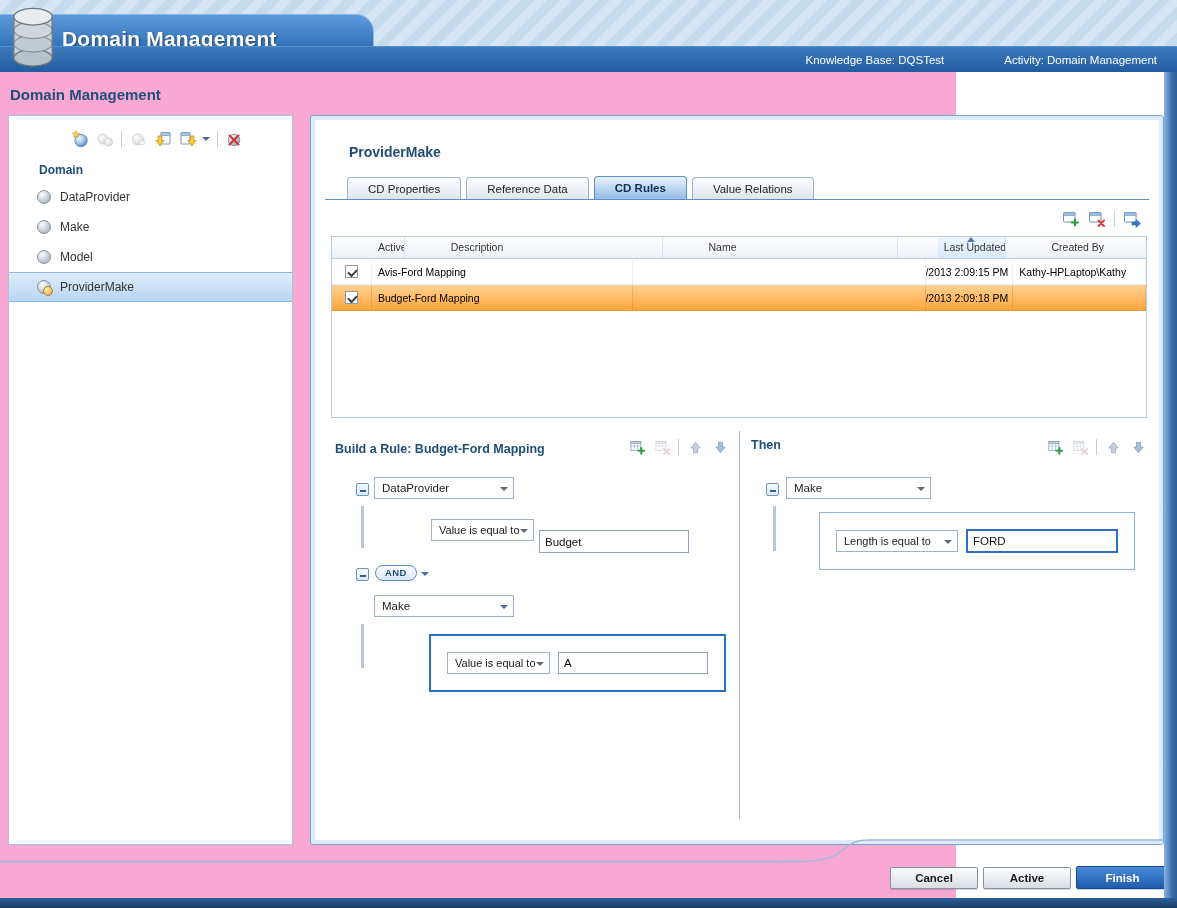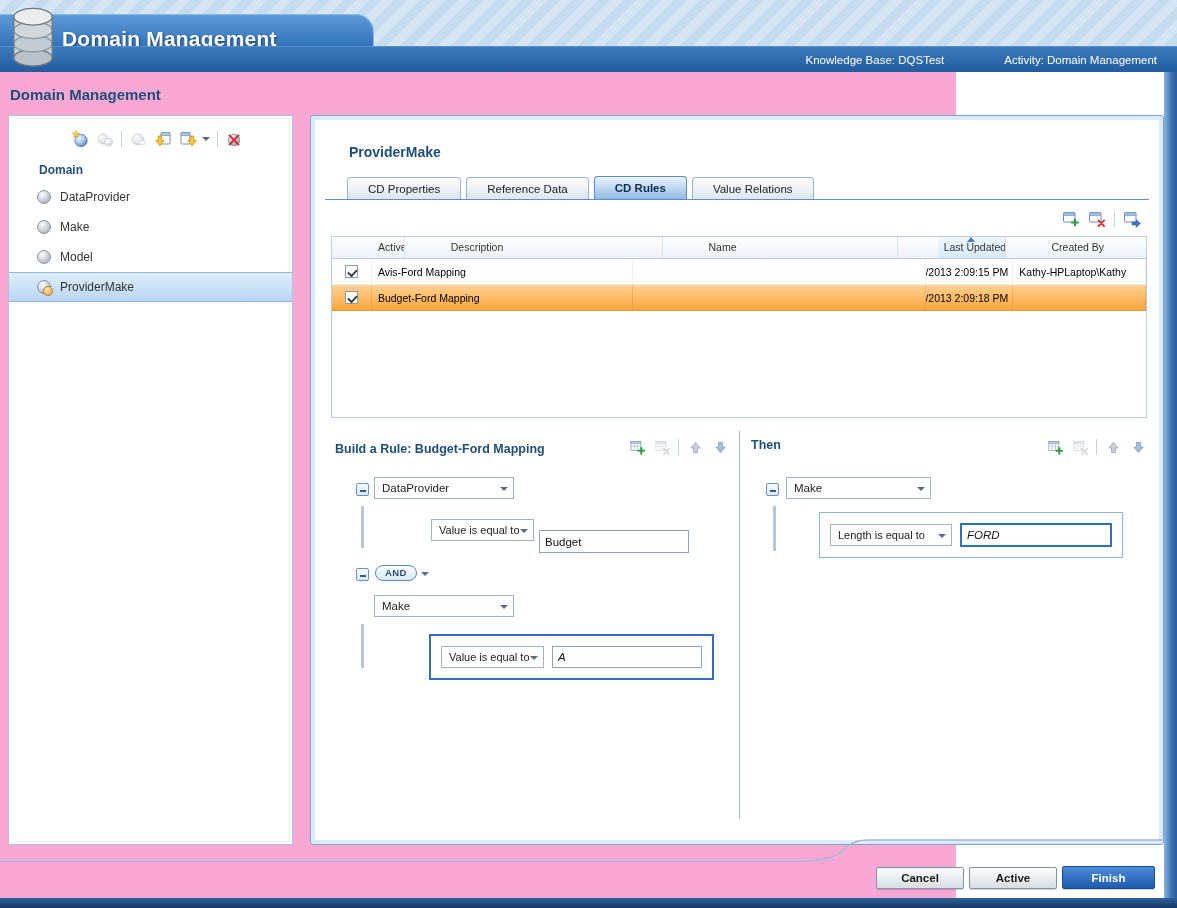--- a/index.html
+++ b/index.html
@@ -85,37 +85,37 @@
     background:linear-gradient(#f6fafd,#dce9f5); cursor:default; }
   .minus::after { content:""; position:absolute; left:2.5px; top:5.5px; width:6px; height:2px; background:#2b5d9b; }
 
   .dd { position:absolute; height:22px; border:1px solid #9fb2c8; background:#fff; font-size:11.5px;
     line-height:20px; padding:0 18px 0 7px; color:#222; white-space:nowrap; cursor:default; }
   .dd .ddcaret { position:absolute; right:5px; top:9px; width:0; height:0;
     border-left:4px solid transparent; border-right:4px solid transparent; border-top:4px solid #5a6b7d; }
   .dd.inflow { position:relative; flex:0 0 auto; font-size:11px; }
   .ti { position:absolute; height:23px; border:1px solid #8fa4bb; font-size:11.5px; padding:0 5px;
     color:#111; background:#fff; font-family:inherit; }
-  .ti.inflow { position:relative; flex:0 0 auto; height:22px;font-style:italic; }
+  .ti.inflow { position:relative; flex:0 0 auto; height:22px; }
   .ti.ti-focus { border:2px solid #2d6fc0; height:24px; }
   .vline { position:absolute; width:3px; background:#b8c6d8; }
-  .focus-wrap { position:absolute; display:flex; align-items:center; gap:8px; padding:10px; background:#fff; }
+  .focus-wrap { position:absolute; display:flex; align-items:center; gap:8px; padding:16px; background:#fff; }
   .fw-strong { border:2px solid #2d6fc0; }
   .fw-light { border:1px solid #8fb4da; }
   .pill { position:absolute; height:16px; padding:0 9px; border:1px solid #5b87c5; border-radius:8px;
     background:linear-gradient(#ffffff,#d8e6f6); font-size:9.5px; font-weight:bold; color:#1f4e79;
     line-height:14px; letter-spacing:.4px; cursor:default; }
   .pillcaret { position:absolute; width:0; height:0; border-left:4px solid transparent;
     border-right:4px solid transparent; border-top:4px solid #4a6f9e; }
 
   
   .footer-curve { position:absolute; left:0; top:838px; }
   .btn { position:absolute; height:22px; width:88px; border:1px solid #8193a6; border-radius:2px;
     background:linear-gradient(#fdfdfd,#d8dde3); font-size:11.5px; font-weight:bold; color:#1a1a1a;
-    text-align:center; box-shadow:0 1px 1px rgba(0,0,0,.18); font-family:inherit; cursor:default; }
+    text-align:center; box-shadow:0 1px 1px rgba(0,0,0,.18); font-family:inherit; cursor:default;margin-left:14px; }
   .btn.primary { background:linear-gradient(#4a8ad8,#1f5cad); color:#fff; border-color:#164a8f; }
   .right-strip { position:absolute; left:1164px; top:72px; width:13px; height:826px;
     background:linear-gradient(90deg,#8ab4e2,#3a6fae 60%,#2c5d97); }
   .bottom-strip { position:absolute; left:0; top:898px; width:1177px; height:10px;
     background:linear-gradient(#2d5f9a,#173a64); }
 </style>
 </head>
 <body>
 
 <svg width="0" height="0" style="position:absolute" aria-hidden="true">

